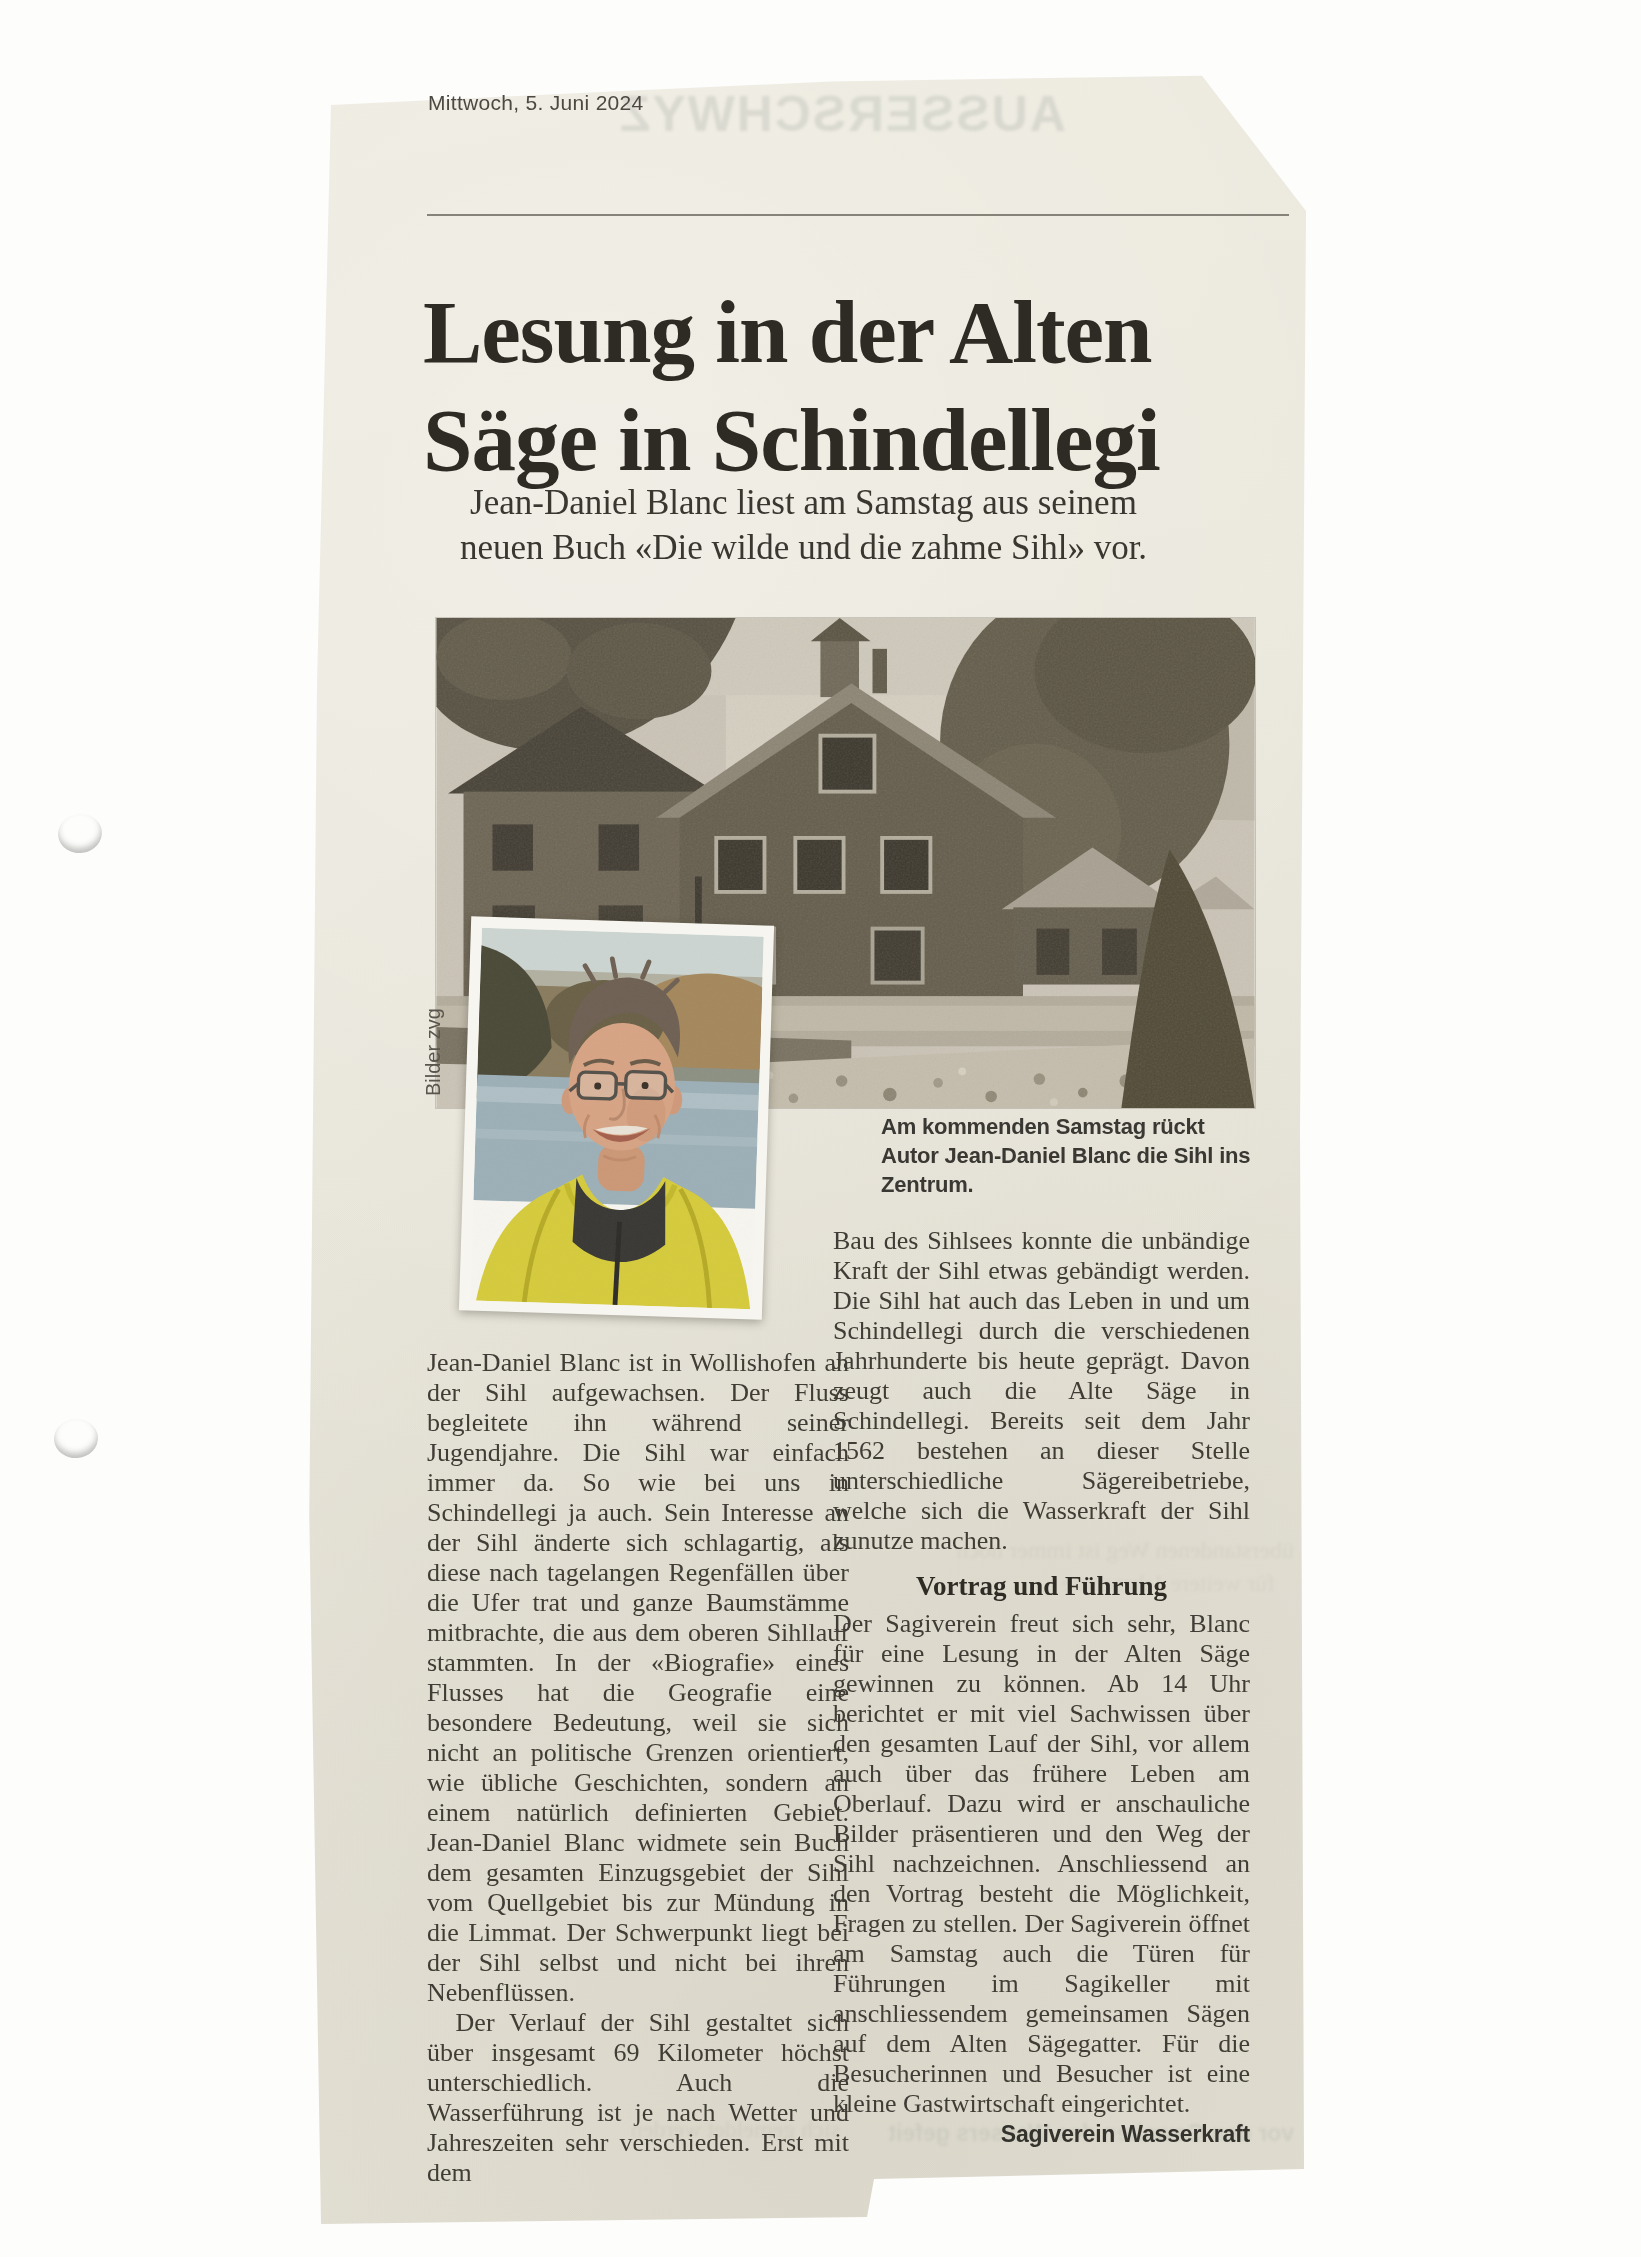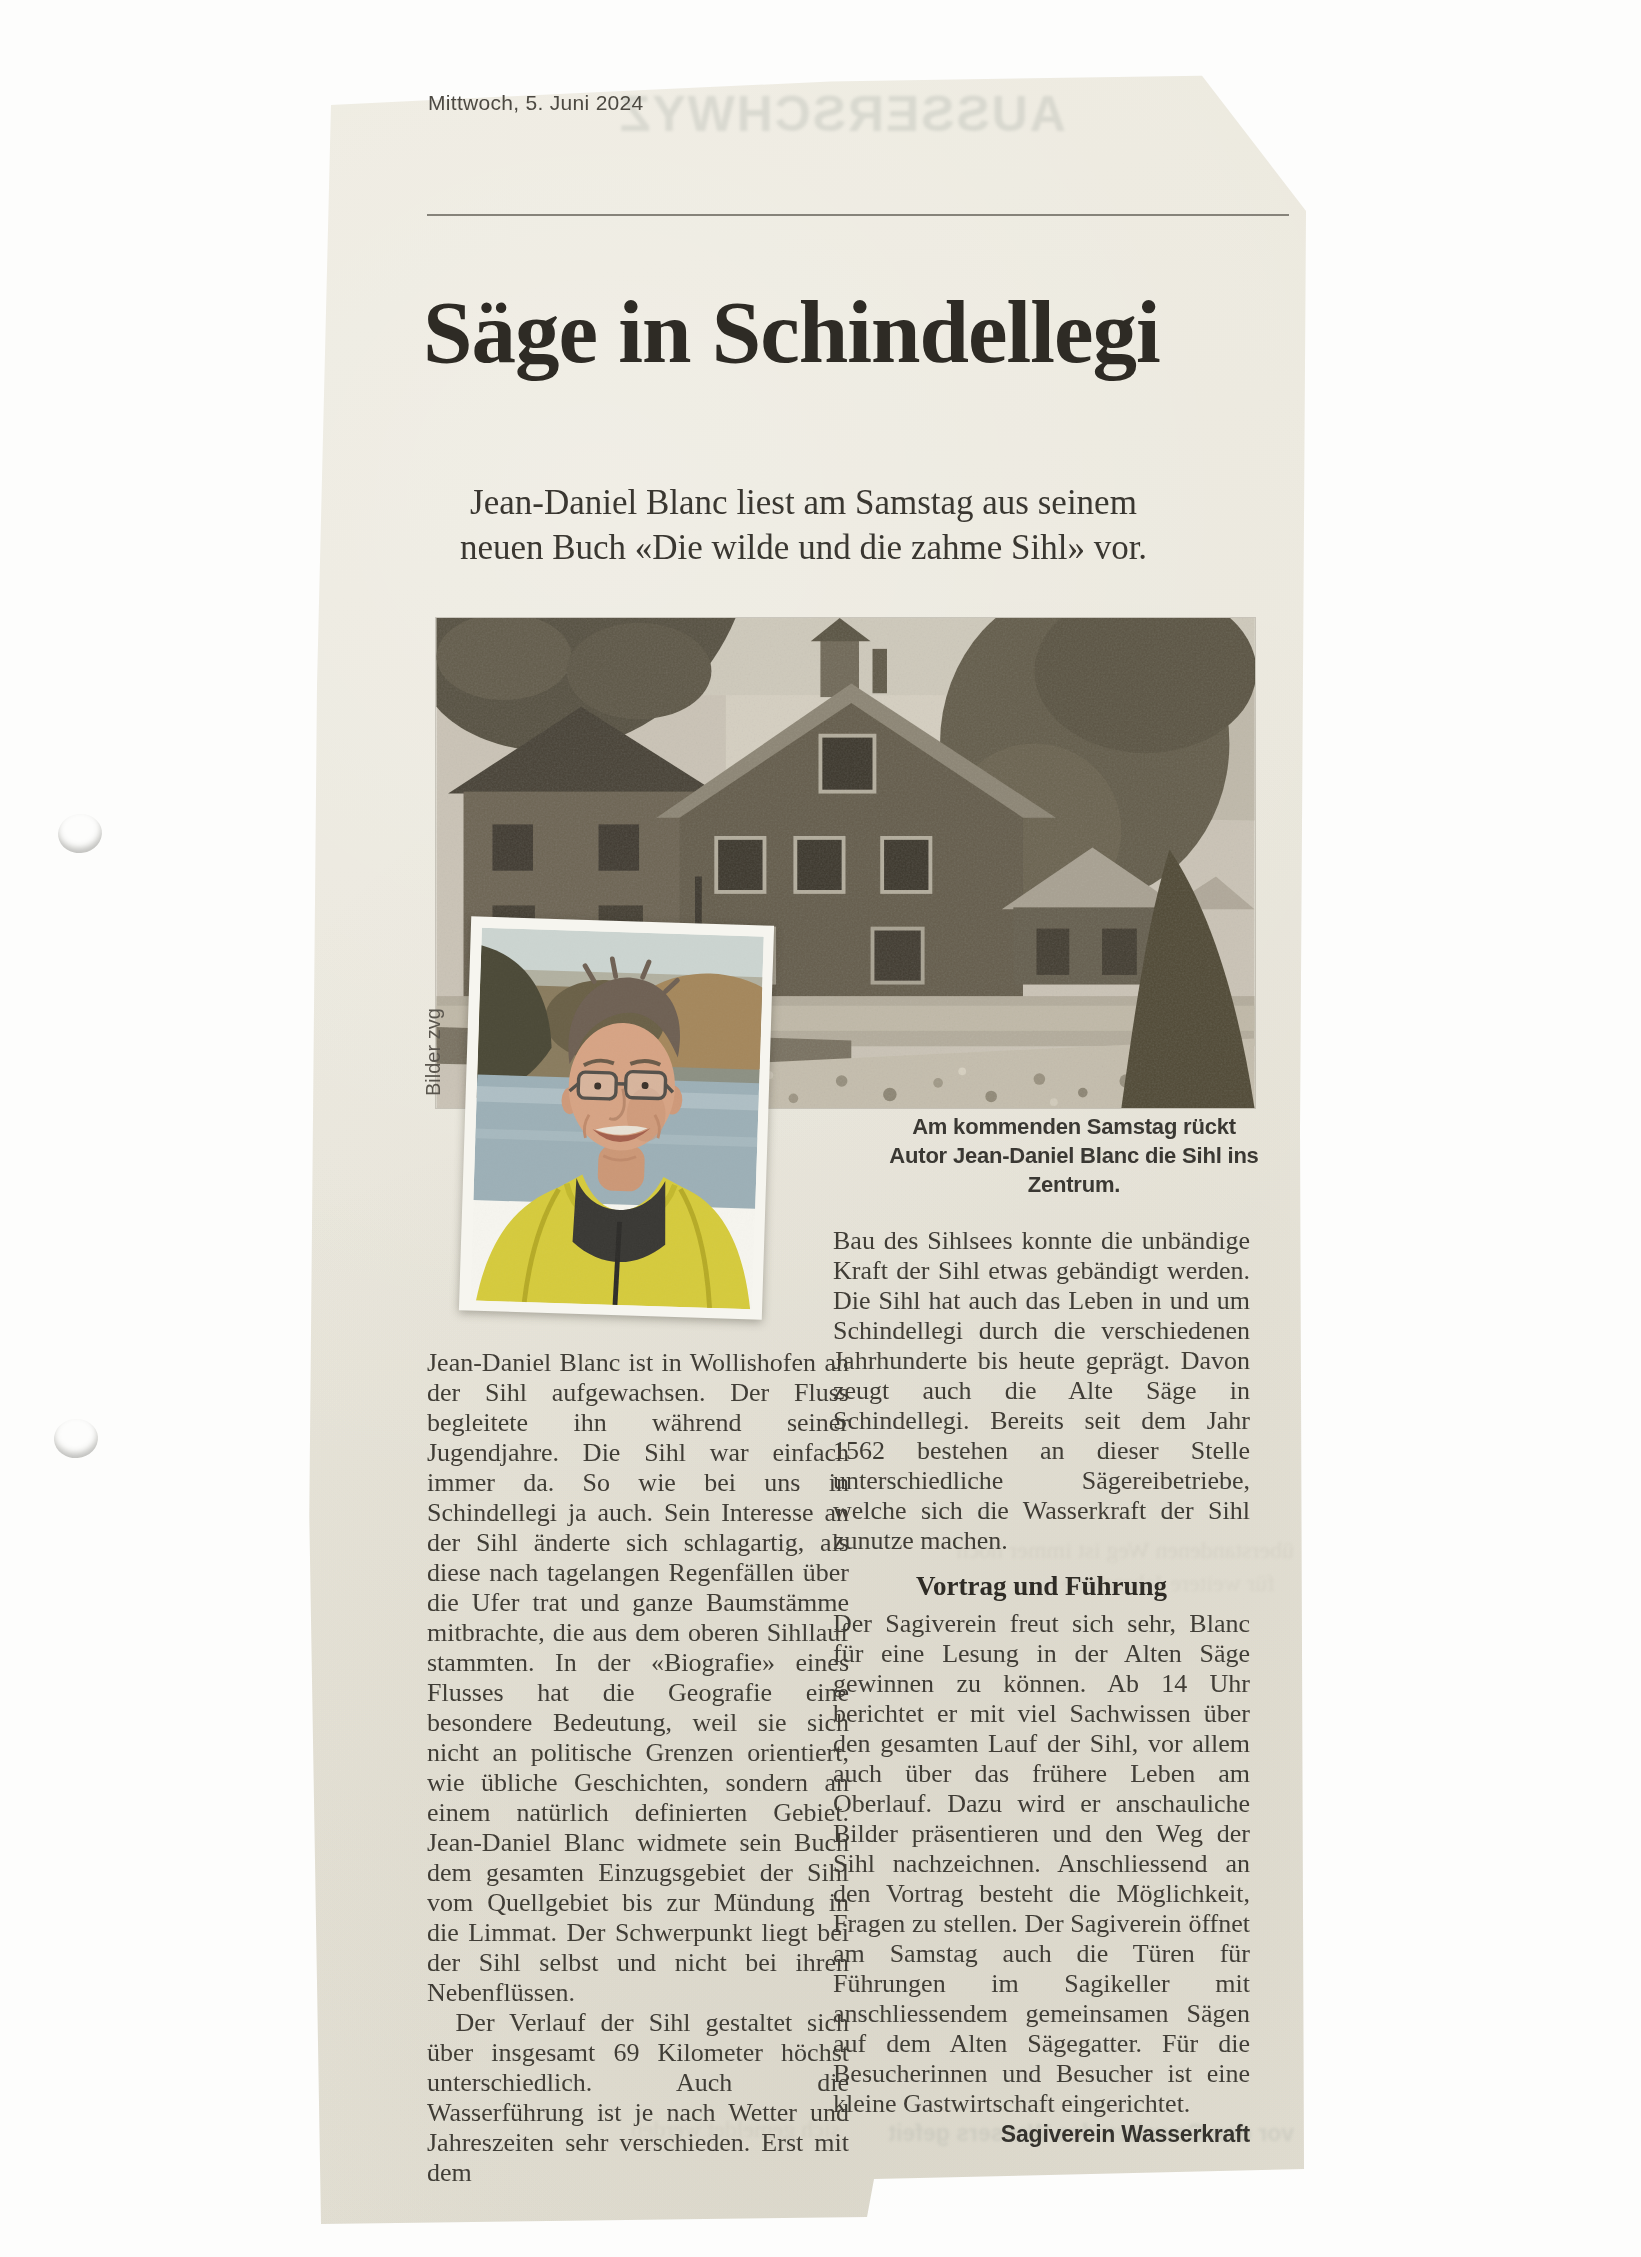--- a/index.html
+++ b/index.html
@@ -34,21 +34,21 @@
         color:#3a3731;text-align:center;}
   
   .mainphoto{position:absolute;left:436px;top:618px;width:819px;height:490px;
              box-shadow:0 0 0 1px rgba(90,85,70,.25);}
   .portrait{position:absolute;left:465px;top:921px;width:282px;height:373px;padding:10.6px;
             background:#f6f5ef;box-shadow:0 2.9px 9.7px rgba(50,45,35,.35);
             transform:rotate(1.8deg);}
   .credit{position:absolute;left:422px;top:1096px;transform:rotate(-90deg);
           transform-origin:left top;font-family:"Liberation Sans", sans-serif;
           font-size:20px;color:#5a564e;white-space:nowrap;}
-  .caption{position:absolute;left:881px;top:1112px;width:386px;text-align:center;
+  .caption{position:absolute;left:881px;top:1112px;width:386px;
            font-family:"Liberation Sans", sans-serif;font-weight:bold;font-size:22px;
            line-height:29px;color:#3a3833;letter-spacing:-0.2px;}
   
   .col{position:absolute;width:422px;font-size:26px;line-height:30px;color:#403d36;
        text-align:justify;}
   .col p{margin:0;}
   .col p.indent{text-indent:1.1em;}
   .col-left{left:427px;top:1348px;}
   .col-right{left:833px;top:1226px;width:417px;}
   .subhead{font-family:"Liberation Serif", serif;font-weight:bold;font-size:27px;
@@ -70,20 +70,21 @@
   <div class="bleed serif" style="left:898px;top:1537px;font-size:24px;opacity:.14;width:396px;">überstandenen Weg ist immer noch</div>
   <div class="bleed serif" style="left:927px;top:1570px;font-size:24px;opacity:.12;width:348px;">für weitere Jahrzehnte</div>
   <div class="bleed serif" style="left:454px;top:2116px;font-size:24px;opacity:.16;width:386px;">sich gemeldet werden</div>
   <div class="bleed" style="left:869px;top:2120px;font-size:23px;opacity:.18;width:425px;">vor den Gewalten des Wassers gefeit</div>
 
   <div class="date">Mittwoch, 5. Juni 2024</div>
 
   <div class="rule"></div>
 
   <div class="headline">
+    <div>Lesung in der Alten</div>
     <div>Säge in Schindellegi</div>
   </div>
 
   <div class="lede">Jean-Daniel Blanc liest am Samstag aus seinem neuen Buch «Die wilde und die zahme Sihl» vor.</div>
 
   <div class="mainphoto">
     <svg width="819" height="490" viewBox="0 0 848 508">
       <defs>
         <filter id="grain" x="0" y="0" width="100%" height="100%">
           <feTurbulence type="fractalNoise" baseFrequency="0.55" numOctaves="2" stitchTiles="stitch"></feTurbulence>

